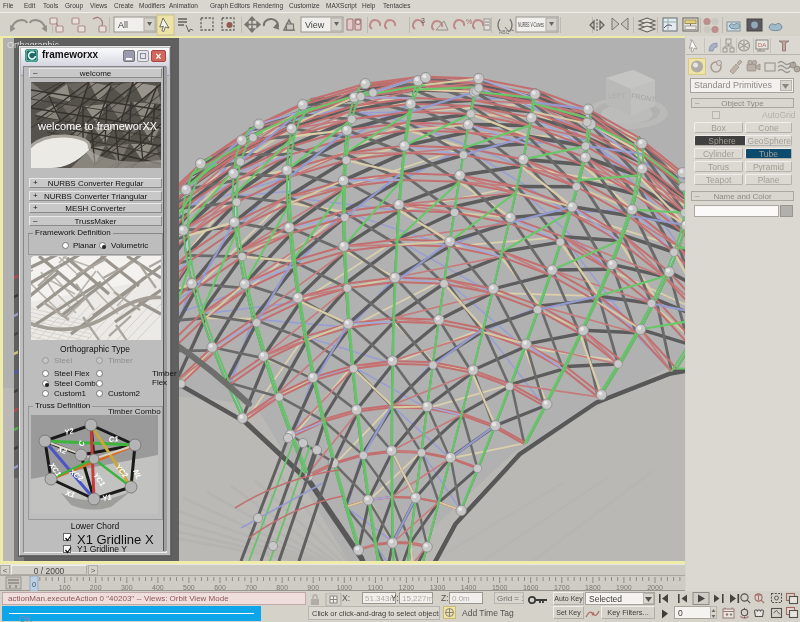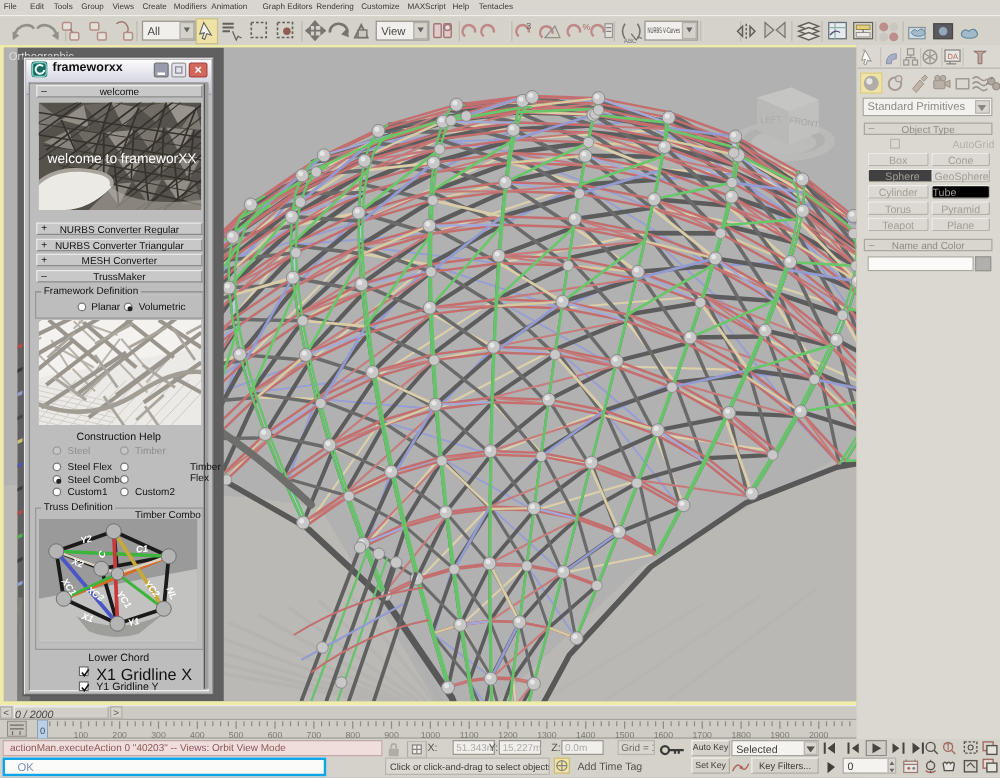--- a/index.html
+++ b/index.html
@@ -1430,21 +1430,21 @@
       <path d="M12,46 l26,18" stroke="#aaa59d" stroke-width="2.2"></path>
       <path d="M56,41 l-22,20" stroke="#aaa59d" stroke-width="2.2"></path>
       <path d="M29,10 l-22,20" stroke="#aaa59d" stroke-width="2.2"></path>
       <path d="M72,22 l30,-16" stroke="#aaa59d" stroke-width="2.2"></path>
       <path d="M83,36 l26,18" stroke="#aaa59d" stroke-width="2.2"></path>
       <path d="M52,61 l18,26" stroke="#aaa59d" stroke-width="2.2"></path>
       <path d="M45,28 l18,26" stroke="#aaa59d" stroke-width="2.2"></path>
       <path d="M-4,66 Q40,84 80,58 Q110,38 134,42" fill="none" stroke="#a29d95" stroke-width="3.6"></path>
     </svg>
 
- <div class="abs" style="left:0;top:297px;width:150px;text-align:center;font-size:8.5px;color:#111;">Construction Help</div>
+ <div class="abs" style="left:0;top:297px;width:150px;text-align:center;font-size:8.5px;color:#111;">Orthographic Type</div>
  <div class="abs" style="left:22px;top:310px;width:7px;height:7px;border-radius:50%;background:#c6c6c6;border:1px solid #999;"></div>
  <div class="abs" style="left:34px;top:309px;font-size:8px;color:#8e8e8e;">Steel</div>
  <div class="abs" style="left:76px;top:310px;width:7px;height:7px;border-radius:50%;background:#c6c6c6;border:1px solid #999;"></div>
  <div class="abs" style="left:88px;top:309px;font-size:8px;color:#8e8e8e;">Timber</div>
  <div class="abs" style="left:22px;top:323px;width:7px;height:7px;border-radius:50%;background:#fff;border:1px solid #777;"></div>
  <div class="abs" style="left:34px;top:322px;font-size:8px;color:#111;">Steel Flex</div>
  <div class="abs" style="left:76px;top:323px;width:7px;height:7px;border-radius:50%;background:#fff;border:1px solid #777;"></div>
  <div class="abs" style="left:88px;top:322px;font-size:8px;color:#111;margin-left:44px;">Timber Flex</div>
  <div class="abs" style="left:22px;top:333px;width:7px;height:7px;border-radius:50%;background:#fff;border:1px solid #777;">
       <span class="abs" style="left:1.5px;top:1.5px;width:4px;height:4px;border-radius:50%;background:#222;"></span>
@@ -1577,34 +1577,34 @@
 
  <div class="abs" style="left:5px;top:62px;width:103px;height:10px;background:#d9d6cf;border:1px solid #aaa7a0;font-size:8px;color:#8e8b84;text-align:center;line-height:9px;"><span style="position:absolute;left:3px;top:-1px;">–</span>Object Type</div>
  <div class="abs" style="left:26px;top:75px;width:8px;height:8px;background:#dcd9d2;border:1px solid #b8b5ae;"></div>
  <div class="abs" style="left:40px;top:74px;font-size:8.5px;color:#b4b0a8;margin-left:36px;">AutoGrid</div>
 
  <div class="abs" style="left:8px;top:86px;width:49px;height:11px;background:#dcd9d2;border:1px solid #b4b1aa;border-top-color:#f0efec;border-left-color:#f0efec;border-radius:2px;font-size:8.5px;color:#a29e96;text-align:center;line-height:10px;">Box</div>
  <div class="abs" style="left:59px;top:86px;width:47px;height:11px;background:#dcd9d2;border:1px solid #b4b1aa;border-top-color:#f0efec;border-left-color:#f0efec;border-radius:2px;font-size:8.5px;color:#a29e96;text-align:center;line-height:10px;">Cone</div>
  <div class="abs" style="left:8px;top:99px;width:56px;height:11px;background:#404040;border:1px solid #b4b1aa;border-top-color:#f0efec;border-left-color:#f0efec;border-radius:2px;font-size:8.5px;color:#a29e96;text-align:center;line-height:10px;">Sphere</div>
  <div class="abs" style="left:59px;top:99px;width:47px;height:11px;background:#dcd9d2;border:1px solid #b4b1aa;border-top-color:#f0efec;border-left-color:#f0efec;border-radius:2px;font-size:8.5px;color:#a29e96;text-align:right;line-height:10px;">GeoSphere</div>
  <div class="abs" style="left:8px;top:112px;width:49px;height:11px;background:#dcd9d2;border:1px solid #b4b1aa;border-top-color:#f0efec;border-left-color:#f0efec;border-radius:2px;font-size:8.5px;color:#a29e96;text-align:center;line-height:10px;">Cylinder</div>
- <div class="abs" style="left:59px;top:112px;width:47px;height:11px;background:#000000;border:1px solid #b4b1aa;border-top-color:#f0efec;border-left-color:#f0efec;border-radius:2px;font-size:8.5px;color:#a29e96;text-align:left;line-height:10px;">Tube</div>
+ <div class="abs" style="left:59px;top:112px;width:47px;height:11px;background:#0c4a6e;border:1px solid #b4b1aa;border-top-color:#f0efec;border-left-color:#f0efec;border-radius:2px;font-size:8.5px;color:#a29e96;text-align:center;line-height:10px;">Tube</div>
  <div class="abs" style="left:8px;top:125px;width:49px;height:11px;background:#dcd9d2;border:1px solid #b4b1aa;border-top-color:#f0efec;border-left-color:#f0efec;border-radius:2px;font-size:8.5px;color:#a29e96;text-align:center;line-height:10px;">Torus</div>
  <div class="abs" style="left:59px;top:125px;width:47px;height:11px;background:#dcd9d2;border:1px solid #b4b1aa;border-top-color:#f0efec;border-left-color:#f0efec;border-radius:2px;font-size:8.5px;color:#a29e96;text-align:center;line-height:10px;">Pyramid</div>
  <div class="abs" style="left:8px;top:138px;width:49px;height:11px;background:#dcd9d2;border:1px solid #b4b1aa;border-top-color:#f0efec;border-left-color:#f0efec;border-radius:2px;font-size:8.5px;color:#a29e96;text-align:center;line-height:10px;">Teapot</div>
  <div class="abs" style="left:59px;top:138px;width:47px;height:11px;background:#dcd9d2;border:1px solid #b4b1aa;border-top-color:#f0efec;border-left-color:#f0efec;border-radius:2px;font-size:8.5px;color:#a29e96;text-align:center;line-height:10px;">Plane</div>
 
  <div class="abs" style="left:5px;top:155px;width:103px;height:10px;background:#d9d6cf;border:1px solid #aaa7a0;font-size:8px;color:#8e8b84;text-align:center;line-height:9px;"><span style="position:absolute;left:3px;top:-1px;">–</span>Name and Color</div>
  <div class="abs" style="left:8px;top:169px;width:85px;height:12px;background:#fbfaf8;border:1px solid #aaa7a0;"></div>
  <div class="abs" style="left:94px;top:169px;width:13px;height:12px;background:#b2b0ac;border:1px solid #98958e;"></div>
 </div>
 
 <div class="abs" style="left:0;top:564px;width:685px;height:11px;background:#cdcac3;border-top:1px solid #e8e7e3;">
  <div class="abs" style="left:0;top:0;width:10px;height:10px;background:#d5d2ca;border:1px solid #b0ada6;text-align:center;font-size:8px;line-height:9px;color:#555;">&lt;</div>
- <div class="abs" style="left:11px;top:0;width:76px;height:10px;background:#d2cfc8;border:1px solid #b0ada6;border-top-color:#f0efec;border-left-color:#f0efec;text-align:left;font-size:8.5px;line-height:10px;color:#444;font-style:italic;">0 / 2000</div>
+ <div class="abs" style="left:11px;top:0;width:76px;height:10px;background:#d2cfc8;border:1px solid #b0ada6;border-top-color:#f0efec;border-left-color:#f0efec;text-align:center;font-size:8.5px;line-height:10px;color:#444;">0 / 2000</div>
  <div class="abs" style="left:88px;top:0;width:10px;height:10px;background:#d5d2ca;border:1px solid #b0ada6;text-align:center;font-size:8px;line-height:9px;color:#555;">&gt;</div>
 </div>
 
 <div class="abs" style="left:0;top:575px;width:685px;height:16px;background:#cfccc5;border-top:1px solid #a8a5a0;border-bottom:1px solid #98958e;">
  <svg width="685" height="16" viewBox="0 0 685 16" style="position:absolute;left:0;top:0">
   <g stroke="#8e8b84" stroke-width="1">
         <path d="M33.6,1 V7"></path>
         <path d="M64.7,1 V7"></path>
         <path d="M95.7,1 V7"></path>
         <path d="M126.8,1 V7"></path>
@@ -1734,21 +1734,21 @@
       </g>
   <rect x="6" y="1" width="15" height="12" fill="#c6c3bc" stroke="#8e8b84" stroke-width="0.8"></rect>
   <path d="M8,4 h11 M8,7 h11 M10,9 v3 m6,-3 v3" stroke="#6e6b64" stroke-width="1"></path>
   <rect x="30" y="0" width="8" height="15" fill="#bcd0e4" stroke="#8aa0b8" stroke-width="0.8"></rect>
   <text x="34" y="11" font-size="7.5" fill="#44566a" text-anchor="middle">0</text>
  </svg>
 </div>
 
 <div class="abs" style="left:0;top:591px;width:800px;height:31px;background:#d5d2ca;">
  <div class="abs" style="left:2px;top:1px;width:304px;height:13px;background:#f0dedd;border:1px solid #c0a8a8;font-size:8px;color:#8a5858;line-height:12px;padding-left:5px;white-space:nowrap;overflow:hidden;">actionMan.executeAction 0 "40203"  -- Views: Orbit View Mode</div>
- <div class="abs" style="left:2px;top:15px;width:259px;height:15px;background:#fbfbfa;border:2px solid #0ea5e9;font-size:9px;color:#7a8eb8;line-height:13px;padding-left:10px;">OK</div>
+ <div class="abs" style="left:2px;top:15px;width:259px;height:15px;background:#fbfbfa;border:7px solid #0ea5e9;font-size:9px;color:#7a8eb8;line-height:13px;padding-left:10px;">OK</div>
 
  <svg width="40" height="14" viewBox="0 0 40 14" style="position:absolute;left:309px;top:2px">
   <rect x="2" y="6" width="8" height="6" fill="#b0ada6"></rect>
       <path d="M4,6 v-2 a2,2 0 0 1 4,0 v2" fill="none" stroke="#b0ada6" stroke-width="1.4"></path>
   <rect x="17" y="0" width="15" height="13" fill="#d5d2ca" stroke="#b0ada6"></rect>
       <rect x="21" y="3" width="7" height="7" fill="#f0efec" stroke="#88857e"></rect>
       <path d="M24.5,3 v7 M21,6.5 h7" stroke="#88857e" stroke-width="1"></path>
  </svg>
  <span class="abs" style="left:342px;top:2px;font-size:8.5px;color:#55524c;">X:</span>
  <span class="abs field" style="left:330px;top:1px;width:34px;height:12px;line-height:11px;padding-left:2px;margin-left:32px;">51.343m</span>

